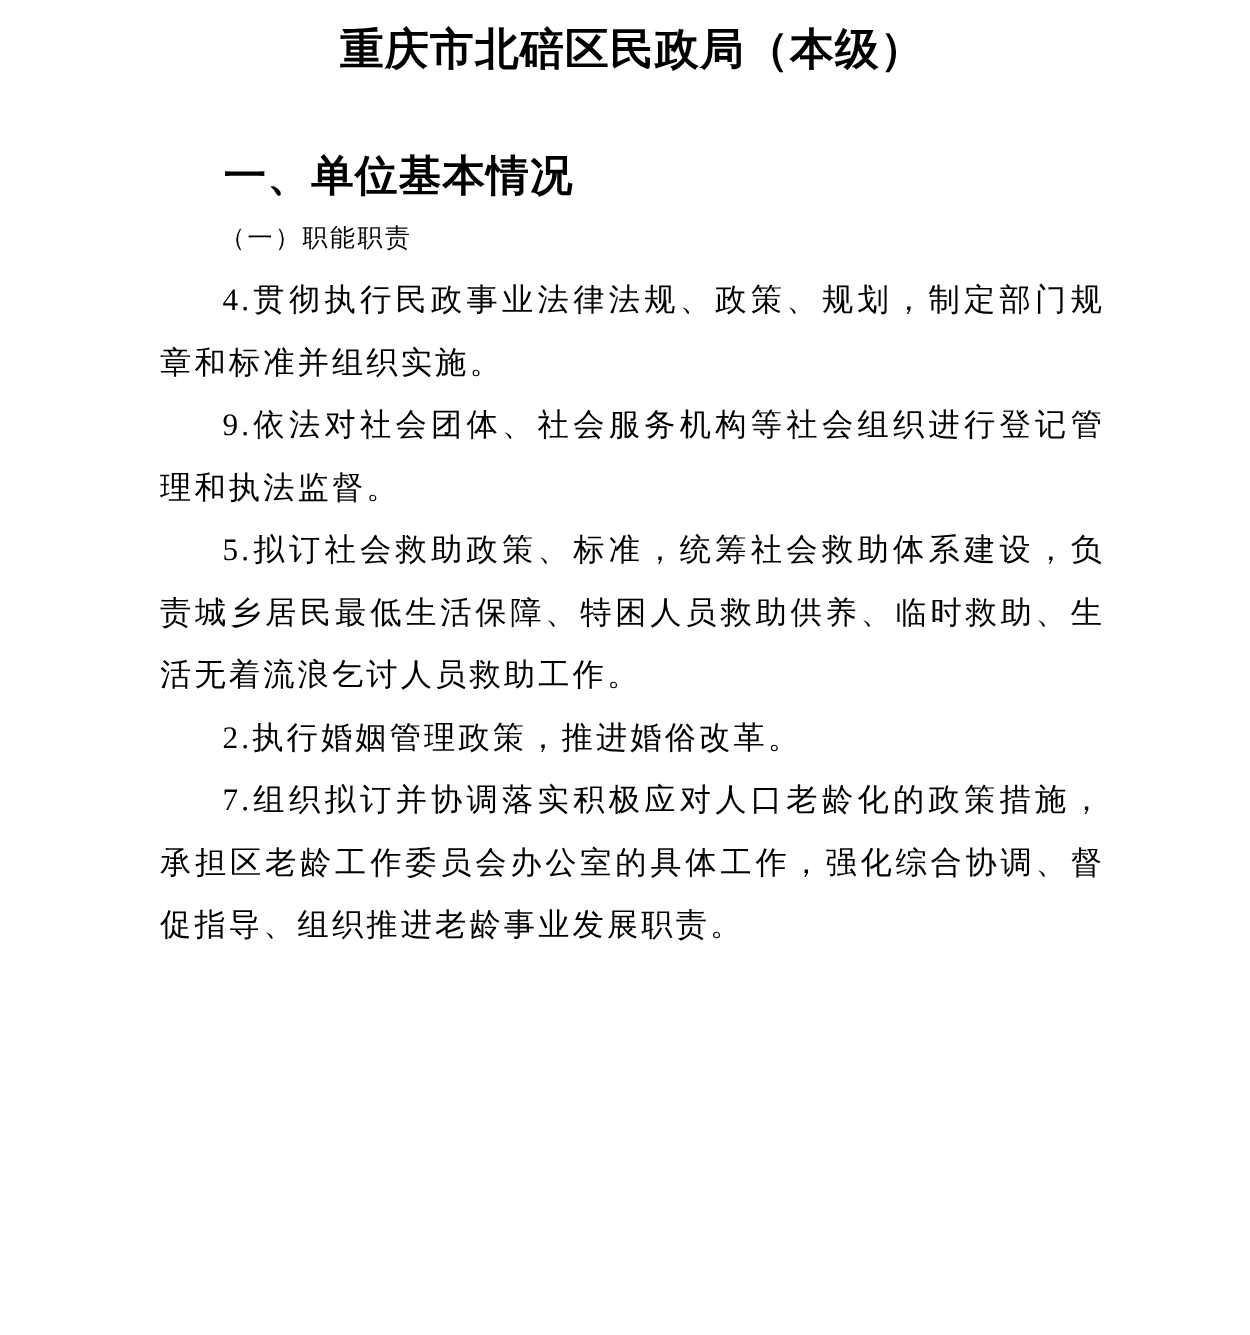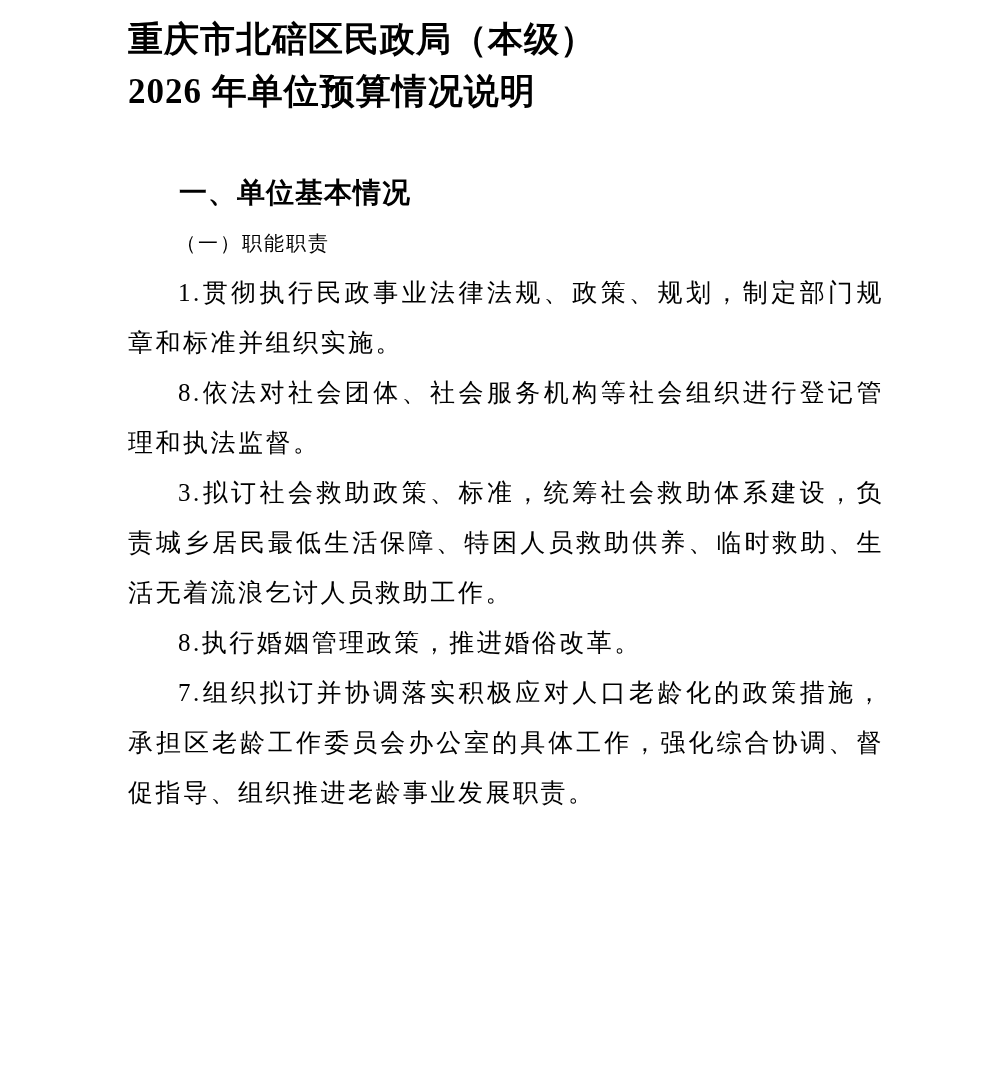--- a/index.html
+++ b/index.html
@@ -14,38 +14,38 @@
     background: #ffffff;
     color: #000000;
     font-family: "Liberation Serif", "DejaVu Serif", serif;
     box-sizing: border-box;
     padding-top: 14px;
     overflow: hidden;
   }
   .doc-title {
     margin: 0 0 0 128px;
     width: 756px;
-    text-align: left;
+    text-align: center;
     font-size: 35px;
     font-weight: bold;
     line-height: 52px;
     letter-spacing: 1px;
   }
   .doc-title .title-line {
     display: block;
     white-space: nowrap;
   }
   .doc-body {
     margin-left: 128px;
     width: 756px;
   }
   .section-heading {
     margin: 50px 0 0 0;
     font-family: "Liberation Sans", "DejaVu Sans", sans-serif;
-    font-size: 28px;
+    font-size: 34px;
     font-weight: bold;
     line-height: 50px;
     text-indent: 51px;
     letter-spacing: 1px;
   }
   .subsection-heading {
     margin: 0;
     font-size: 20px;
     font-weight: normal;
     line-height: 50px;
@@ -62,34 +62,33 @@
     text-indent: 50px;
   }
 </style>
 </head>
 <body>
 
 <div class="page">
 
   <h1 class="doc-title">
     <span class="title-line">重庆市北碚区民政局（本级）</span>
-    <span class="title-line">2026 年单位预算情况说明</span>
   </h1>
 
   <div class="doc-body">
     <h2 class="section-heading">一、单位基本情况</h2>
 
     <h3 class="subsection-heading">（一）职能职责</h3>
 
-    <p>1.贯彻执行民政事业法律法规、政策、规划，制定部门规章和标准并组织实施。</p>
+    <p>4.贯彻执行民政事业法律法规、政策、规划，制定部门规章和标准并组织实施。</p>
 
-    <p>8.依法对社会团体、社会服务机构等社会组织进行登记管理和执法监督。</p>
+    <p>9.依法对社会团体、社会服务机构等社会组织进行登记管理和执法监督。</p>
 
-    <p>3.拟订社会救助政策、标准，统筹社会救助体系建设，负责城乡居民最低生活保障、特困人员救助供养、临时救助、生活无着流浪乞讨人员救助工作。</p>
+    <p>5.拟订社会救助政策、标准，统筹社会救助体系建设，负责城乡居民最低生活保障、特困人员救助供养、临时救助、生活无着流浪乞讨人员救助工作。</p>
 
 
-    <p>8.执行婚姻管理政策，推进婚俗改革。</p>
+    <p>2.执行婚姻管理政策，推进婚俗改革。</p>
 
 
     <p>7.组织拟订并协调落实积极应对人口老龄化的政策措施，承担区老龄工作委员会办公室的具体工作，强化综合协调、督促指导、组织推进老龄事业发展职责。</p>
   </div>
 
 </div>
 
 </body></html>

